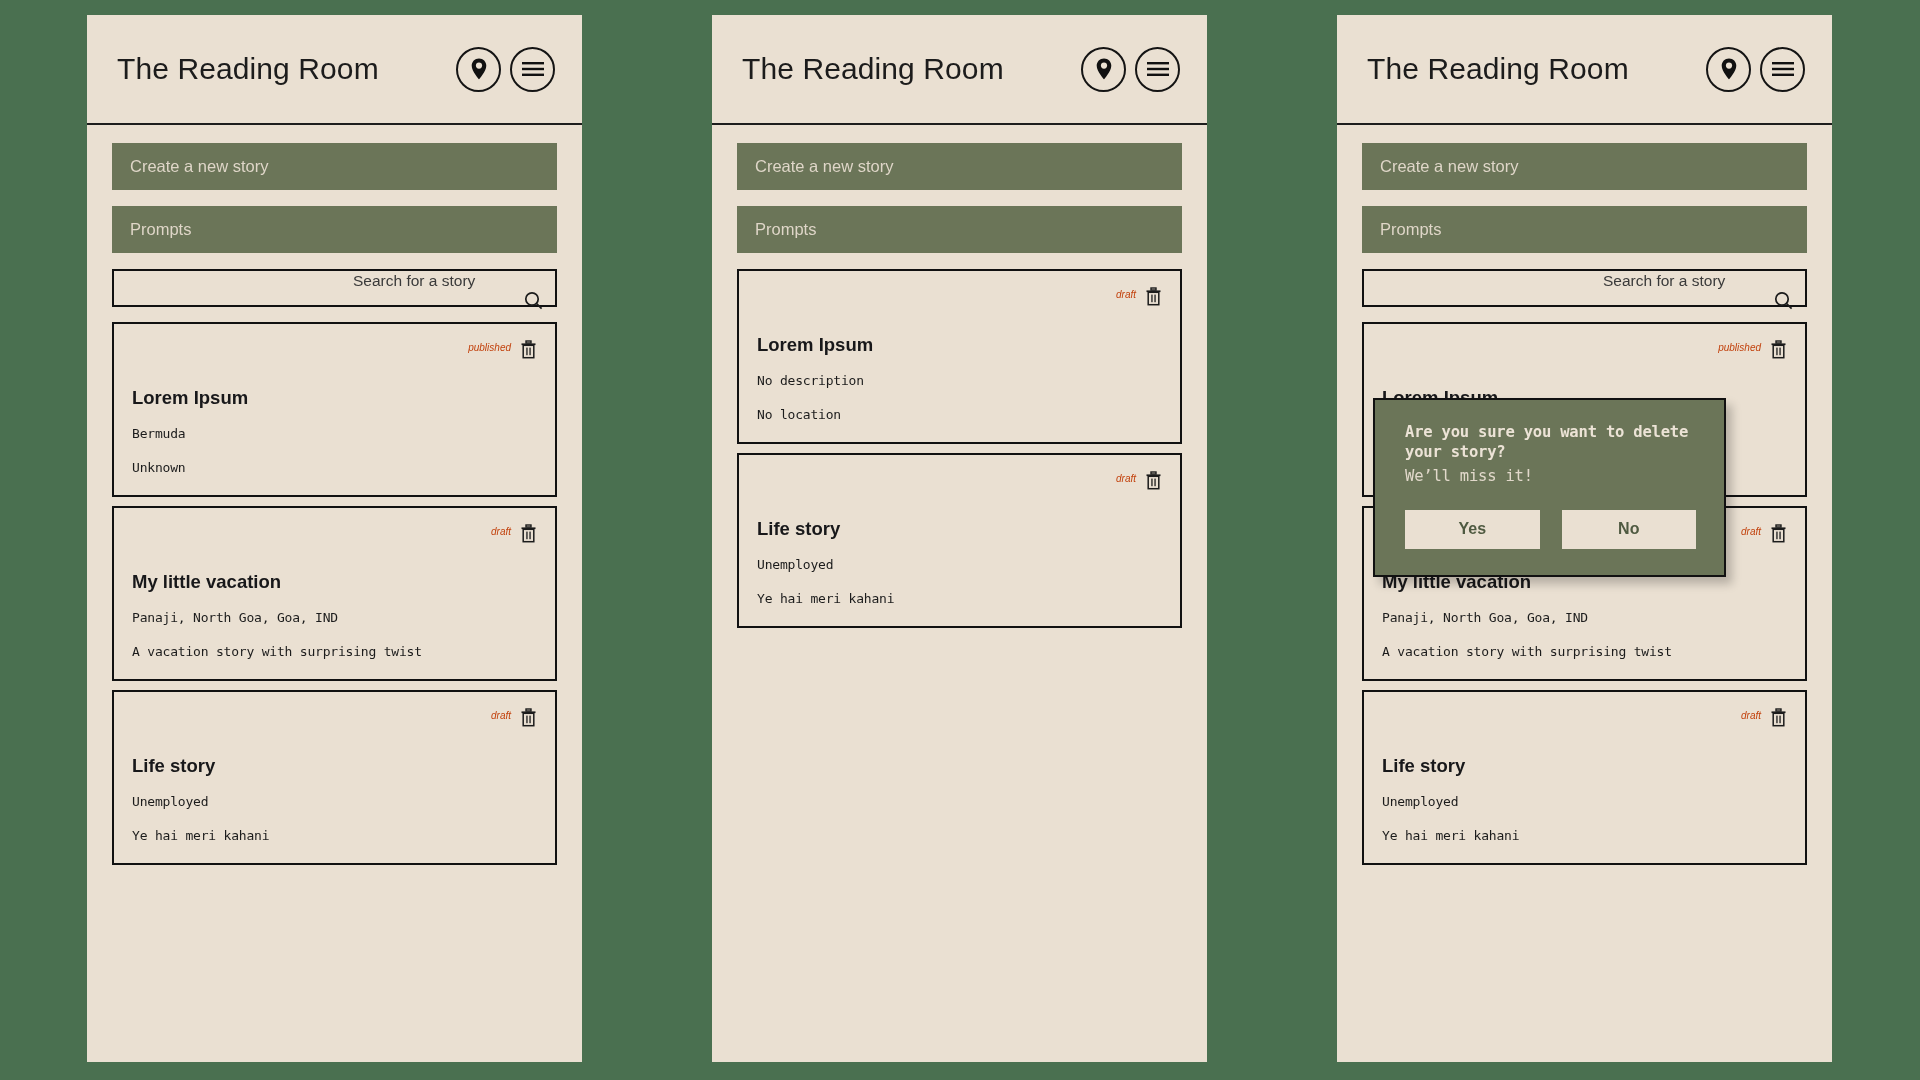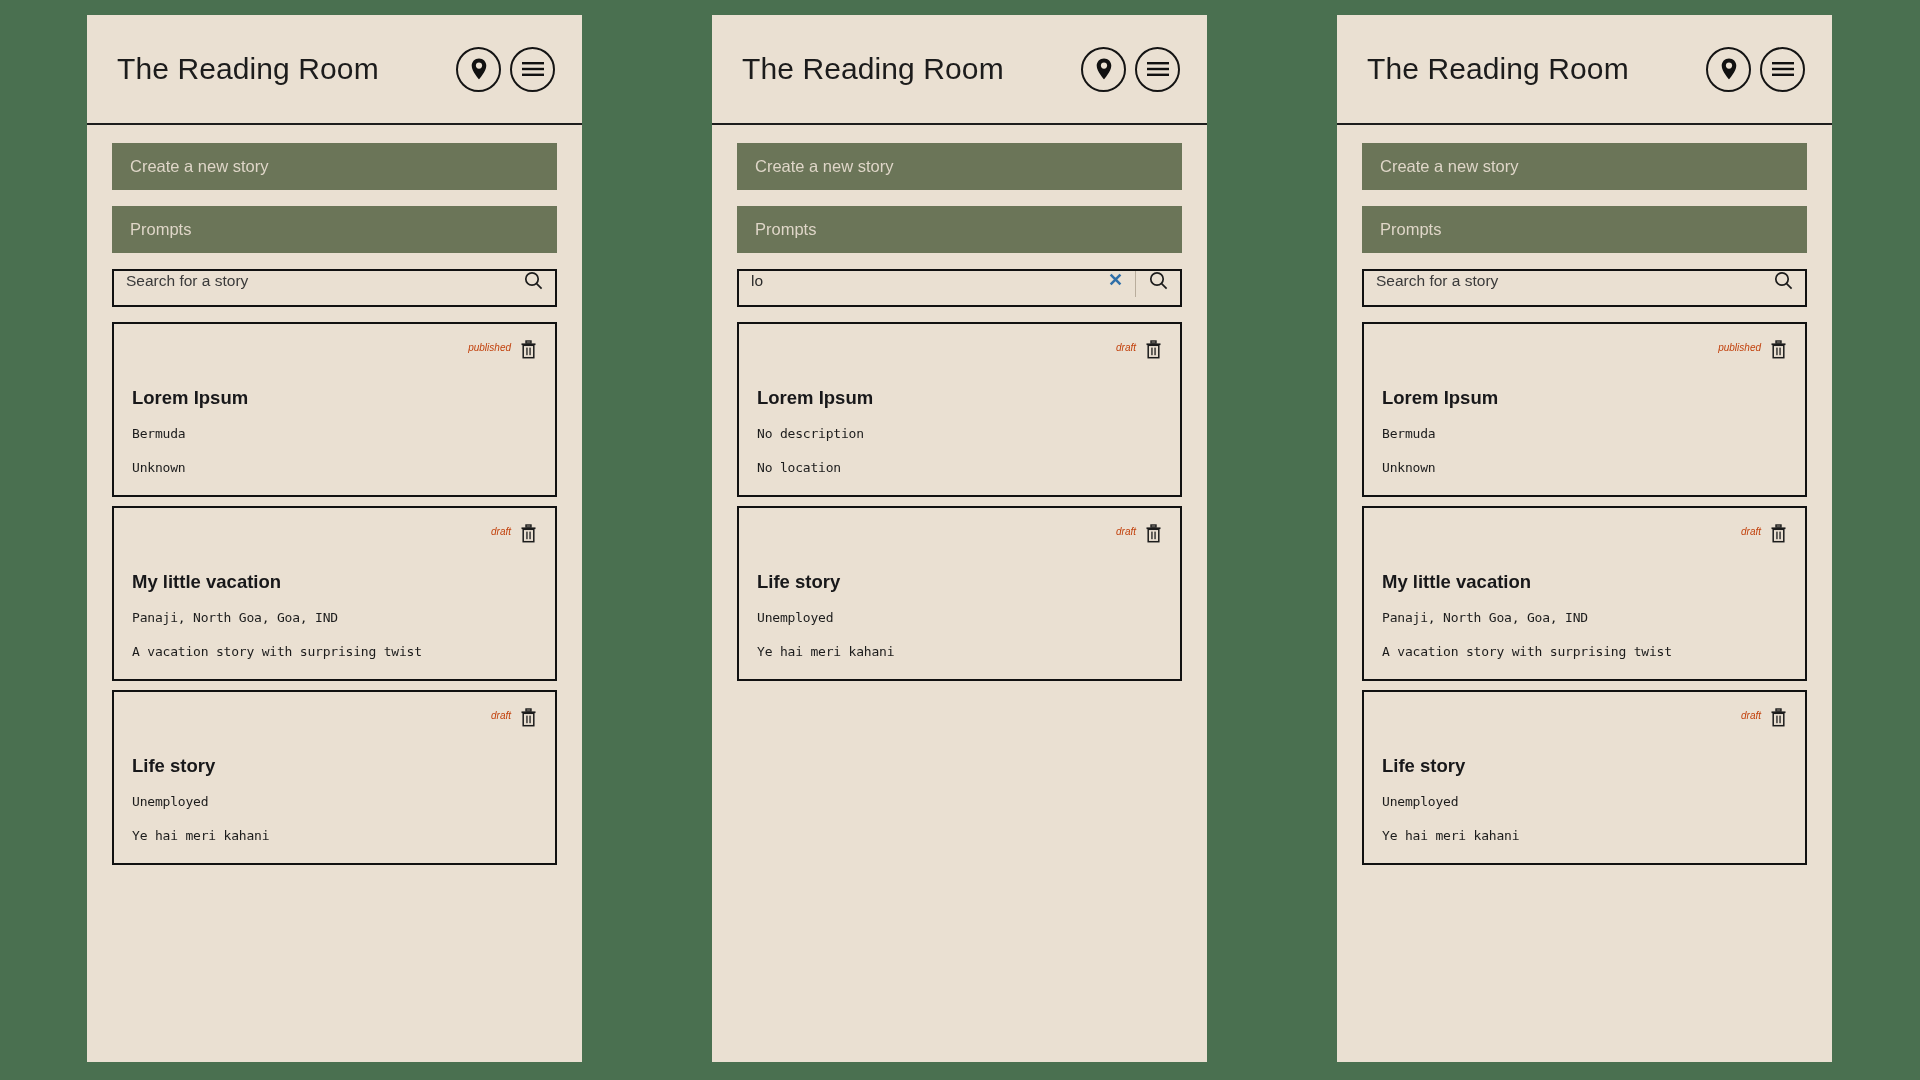--- a/index.html
+++ b/index.html
@@ -84,23 +84,24 @@
     font-family: "Liberation Sans", sans-serif;
     text-align: left;
   }
 
   .search-wrap {
     margin-top: 4px;
     height: 38px;
     border: 2.5px solid #111;
     background: #eae0d2;
     display: flex;
-    align-items: flex-start;
+    align-items: flex-end;
     box-sizing: border-box;
     margin-bottom: 15px;
+    flex-direction: column;
   }
   .search-input {
     flex: 1;
     border: none;
     outline: none;
     background: transparent;
     font-size: 15.5px;
     color: #2a2a2a;
     padding-left: 12px;
     font-family: "Liberation Sans", sans-serif;
@@ -324,31 +325,20 @@
             <rect y="1" width="22" height="2.4" fill="#111"></rect>
             <rect y="6.8" width="22" height="2.4" fill="#111"></rect>
             <rect y="12.6" width="22" height="2.4" fill="#111"></rect>
           </svg>
       </div>
     </div>
     <div class="content">
       <button class="green-btn">Create a new story</button>
       <button class="green-btn">Prompts</button>
 
-      <div class="search-wrap">
-        <input class="search-input" type="text" placeholder="Search for a story" value="lo" style="">
-        <div class="clear-x">✕</div>
-        <div class="sep"></div>
-        <div class="search-ico">
-          <svg width="19" height="19" viewBox="0 0 19 19">
-              <circle cx="8" cy="8" r="6.2" fill="none" stroke="#1c1c1c" stroke-width="1.7"></circle>
-              <line x1="12.6" y1="12.6" x2="17.6" y2="17.6" stroke="#1c1c1c" stroke-width="1.7"></line>
-            </svg>
-        </div>
-      </div>
 
       <div>
         <div class="card">
           <div class="card-head">
             <div class="card-title">Lorem Ipsum</div>
             <div class="status">draft</div>
             <div class="trash">
               <svg width="17" height="19" viewBox="0 0 17 19">
                   <rect x="1.5" y="3.4" width="14" height="1.7" fill="#1c1c1c"></rect>
                   <rect x="6" y="1" width="5" height="2" fill="none" stroke="#1c1c1c" stroke-width="1.4"></rect>
@@ -461,15 +451,23 @@
                   <rect x="9.4" y="7.6" width="1.3" height="7.6" fill="#1c1c1c"></rect>
                 </svg>
             </div>
           </div>
           <div class="mono">Unemployed</div>
           <div class="mono">Ye hai meri kahani</div>
         </div>
       </div>
     </div>
 
+    <div class="overlay">
+      <div class="modal-q">Are you sure you want to delete your story?</div>
+      <div class="modal-sub">We’ll miss it!</div>
+      <div class="modal-btns">
+        <button class="modal-btn">Yes</button>
+        <button class="modal-btn">No</button>
+      </div>
+    </div>
   </div>
 
 </div>
 
 </body></html>

